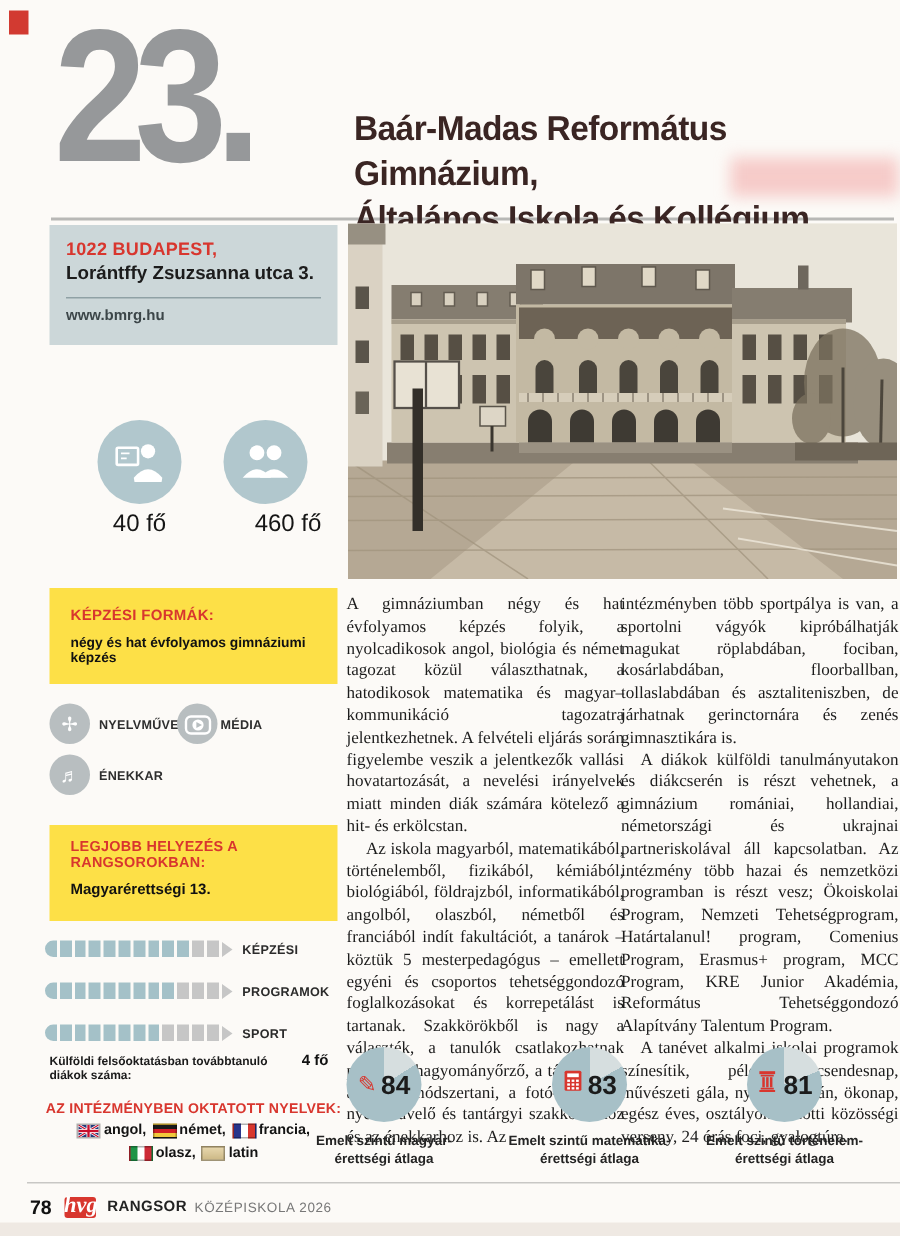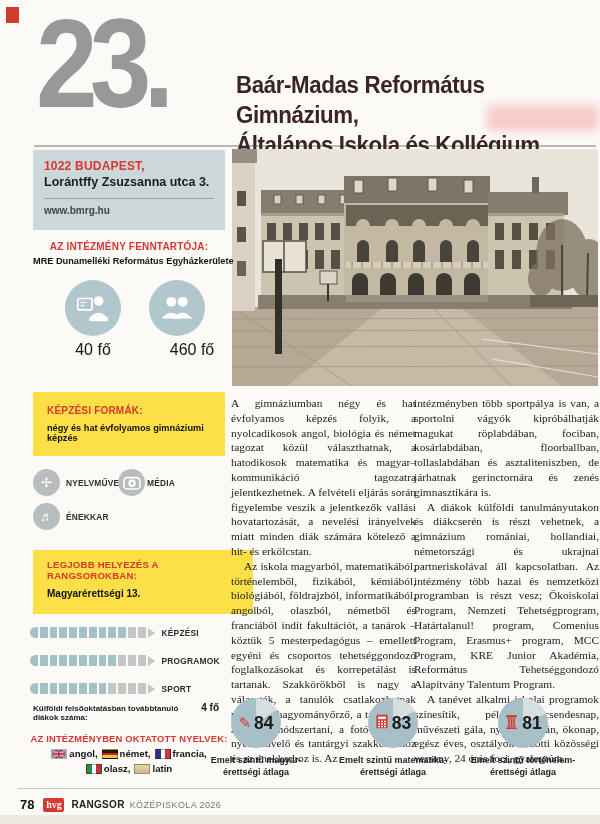--- a/index.html
+++ b/index.html
@@ -37,21 +37,21 @@
 
   .gray-box { background:#fde047; box-sizing:border-box; }
   .training-box { left:33px; top:392px; width:192px; height:64px; padding:13px 14px; }
   .training-text { color:#111; font-weight:bold; font-size:9.2px; margin-top:7px; }
 
   .tag-icon { width:27px; height:27px; border-radius:50%; background:#b8bec0; color:#fff;
               display:flex; align-items:center; justify-content:center; }
   .tag-label { font-weight:bold; font-size:8.4px; color:#2e2e2e; letter-spacing:0.2px; }
   .glyph { font-size:13px; line-height:1; }
 
-  .rankings-box { left:33px; top:550px; width:220px; height:64px; padding:9px 14px; }
+  .rankings-box { left:33px; top:550px; width:192px; height:64px; padding:9px 14px; }
   .rankings-item { color:#111; font-weight:bold; font-size:10px; line-height:15.5px; }
   .rankings-box .red-heading { font-size:9.6px; margin-bottom:5px; }
 
   .bars { left:30px; top:627px; width:200px; }
   .bar-row { display:flex; align-items:center; height:11px; margin-bottom:17px; }
   .seg { width:7.8px; height:11px; margin-right:2px; }
   .seg.first { border-radius:6px 0 0 6px; }
   .bar-arrow { width:0; height:0; border-top:5.5px solid transparent; border-bottom:5.5px solid transparent; }
   .bar-label { margin-left:7px; font-weight:bold; font-size:8.4px; color:#2b2b2b; letter-spacing:0.2px; }
 
@@ -82,21 +82,21 @@
   .stat.s1 { left:191px; } .stat.s2 { left:328px; } .stat.s3 { left:458px; }
   .stat-circle { width:50px; height:50px; border-radius:50%; margin:0 auto;
                  display:flex; align-items:center; justify-content:center; }
   .stat-num { font-weight:bold; font-size:17.5px; color:#1b1b1b; margin-left:3px; }
   .stat-label { margin-top:7px; font-weight:bold; font-size:9px; line-height:11.5px; color:#242424; }
 
   .footer-rule { left:18px; top:788px; width:582px; height:1px; background:#c8c7c5; }
   .footer { left:20px; top:797px; display:flex; align-items:center; }
   .footer-page { font-weight:bold; font-size:13px; color:#111; }
   .hvg-logo { margin-left:9px; width:21px; height:14px; background:#d8362e; border-radius:2px; color:#fff;
-              font-family:"Liberation Serif", serif; font-weight:bold; font-size:10px;
+              font-family:"Liberation Serif", serif; font-style:italic; font-weight:bold; font-size:15px;
               display:flex; align-items:center; justify-content:center; }
   .footer-brand { margin-left:7px; font-weight:bold; font-size:10px; color:#222; letter-spacing:0.3px; }
   .footer-issue { margin-left:5px; font-size:9px; color:#787878; letter-spacing:0.4px; }
 
   .scan-bottom { left:0; top:815px; width:600px; height:9px; background:#efe9e3; }
 </style>
 </head>
 <body>
 
 <div class="page">
@@ -248,24 +248,20 @@
     </svg>
   </div>
 
   <div class="abs addr-box">
     <div class="addr-zip">1022 BUDAPEST,</div>
     <div class="addr-street">Lorántffy Zsuzsanna utca 3.</div>
     <div class="addr-divider"></div>
     <div class="addr-site">www.bmrg.hu</div>
   </div>
 
-  <div class="abs maintainer">
-    <div class="red-heading">AZ INTÉZMÉNY FENNTARTÓJA:</div>
-    <div class="maintainer-name">MRE Dunamelléki Református Egyházkerülete</div>
-  </div>
 
   <div class="abs hc-circle c1">
     <svg width="38" height="38" viewBox="0 0 40 40">
       <rect x="4" y="10" width="15" height="12" rx="1" fill="none" stroke="#fff" stroke-width="1.8"></rect>
       <line x1="7" y1="14" x2="13" y2="14" stroke="#fff" stroke-width="1.2"></line>
       <line x1="7" y1="17.5" x2="11" y2="17.5" stroke="#fff" stroke-width="1.2"></line>
       <circle cx="26" cy="12.5" r="5" fill="#fff"></circle>
       <path d="M16,31 q10,-12 20,0 l-0.5,3 h-19 z" fill="#fff"></path>
     </svg>
   </div>

